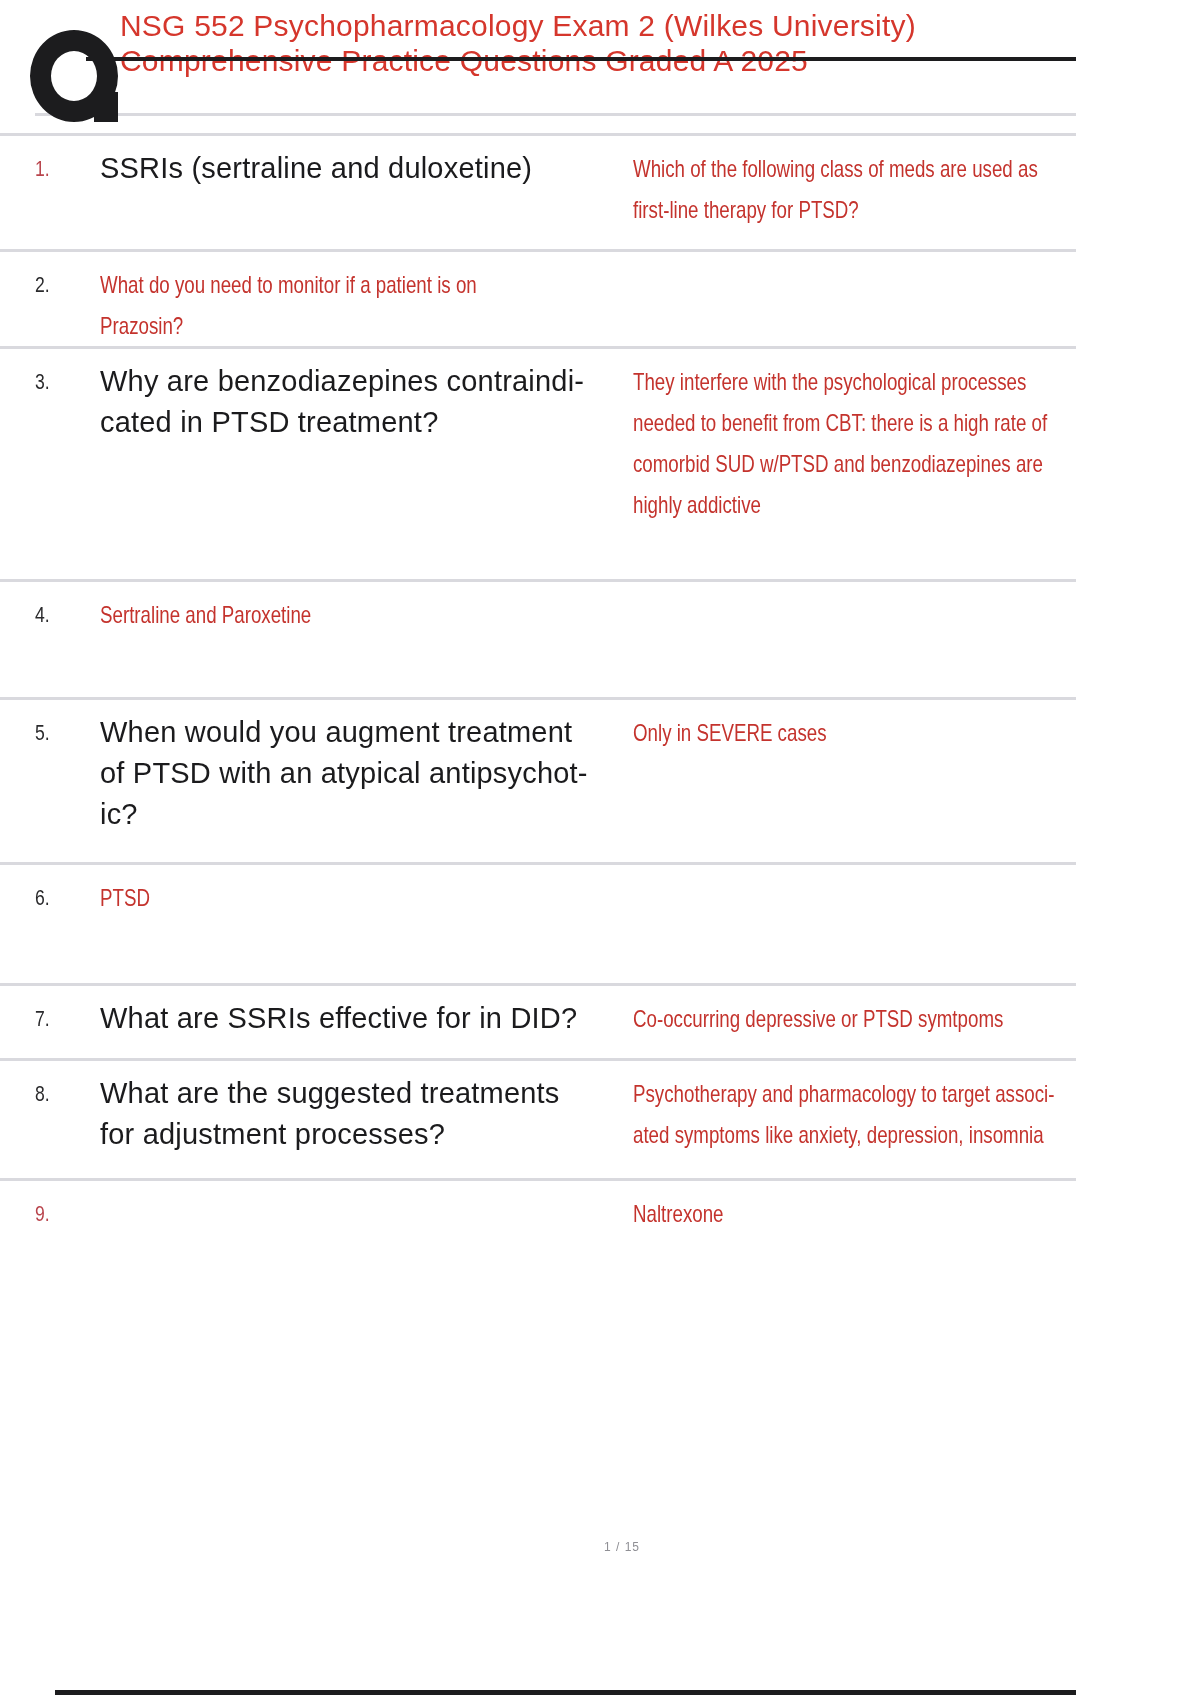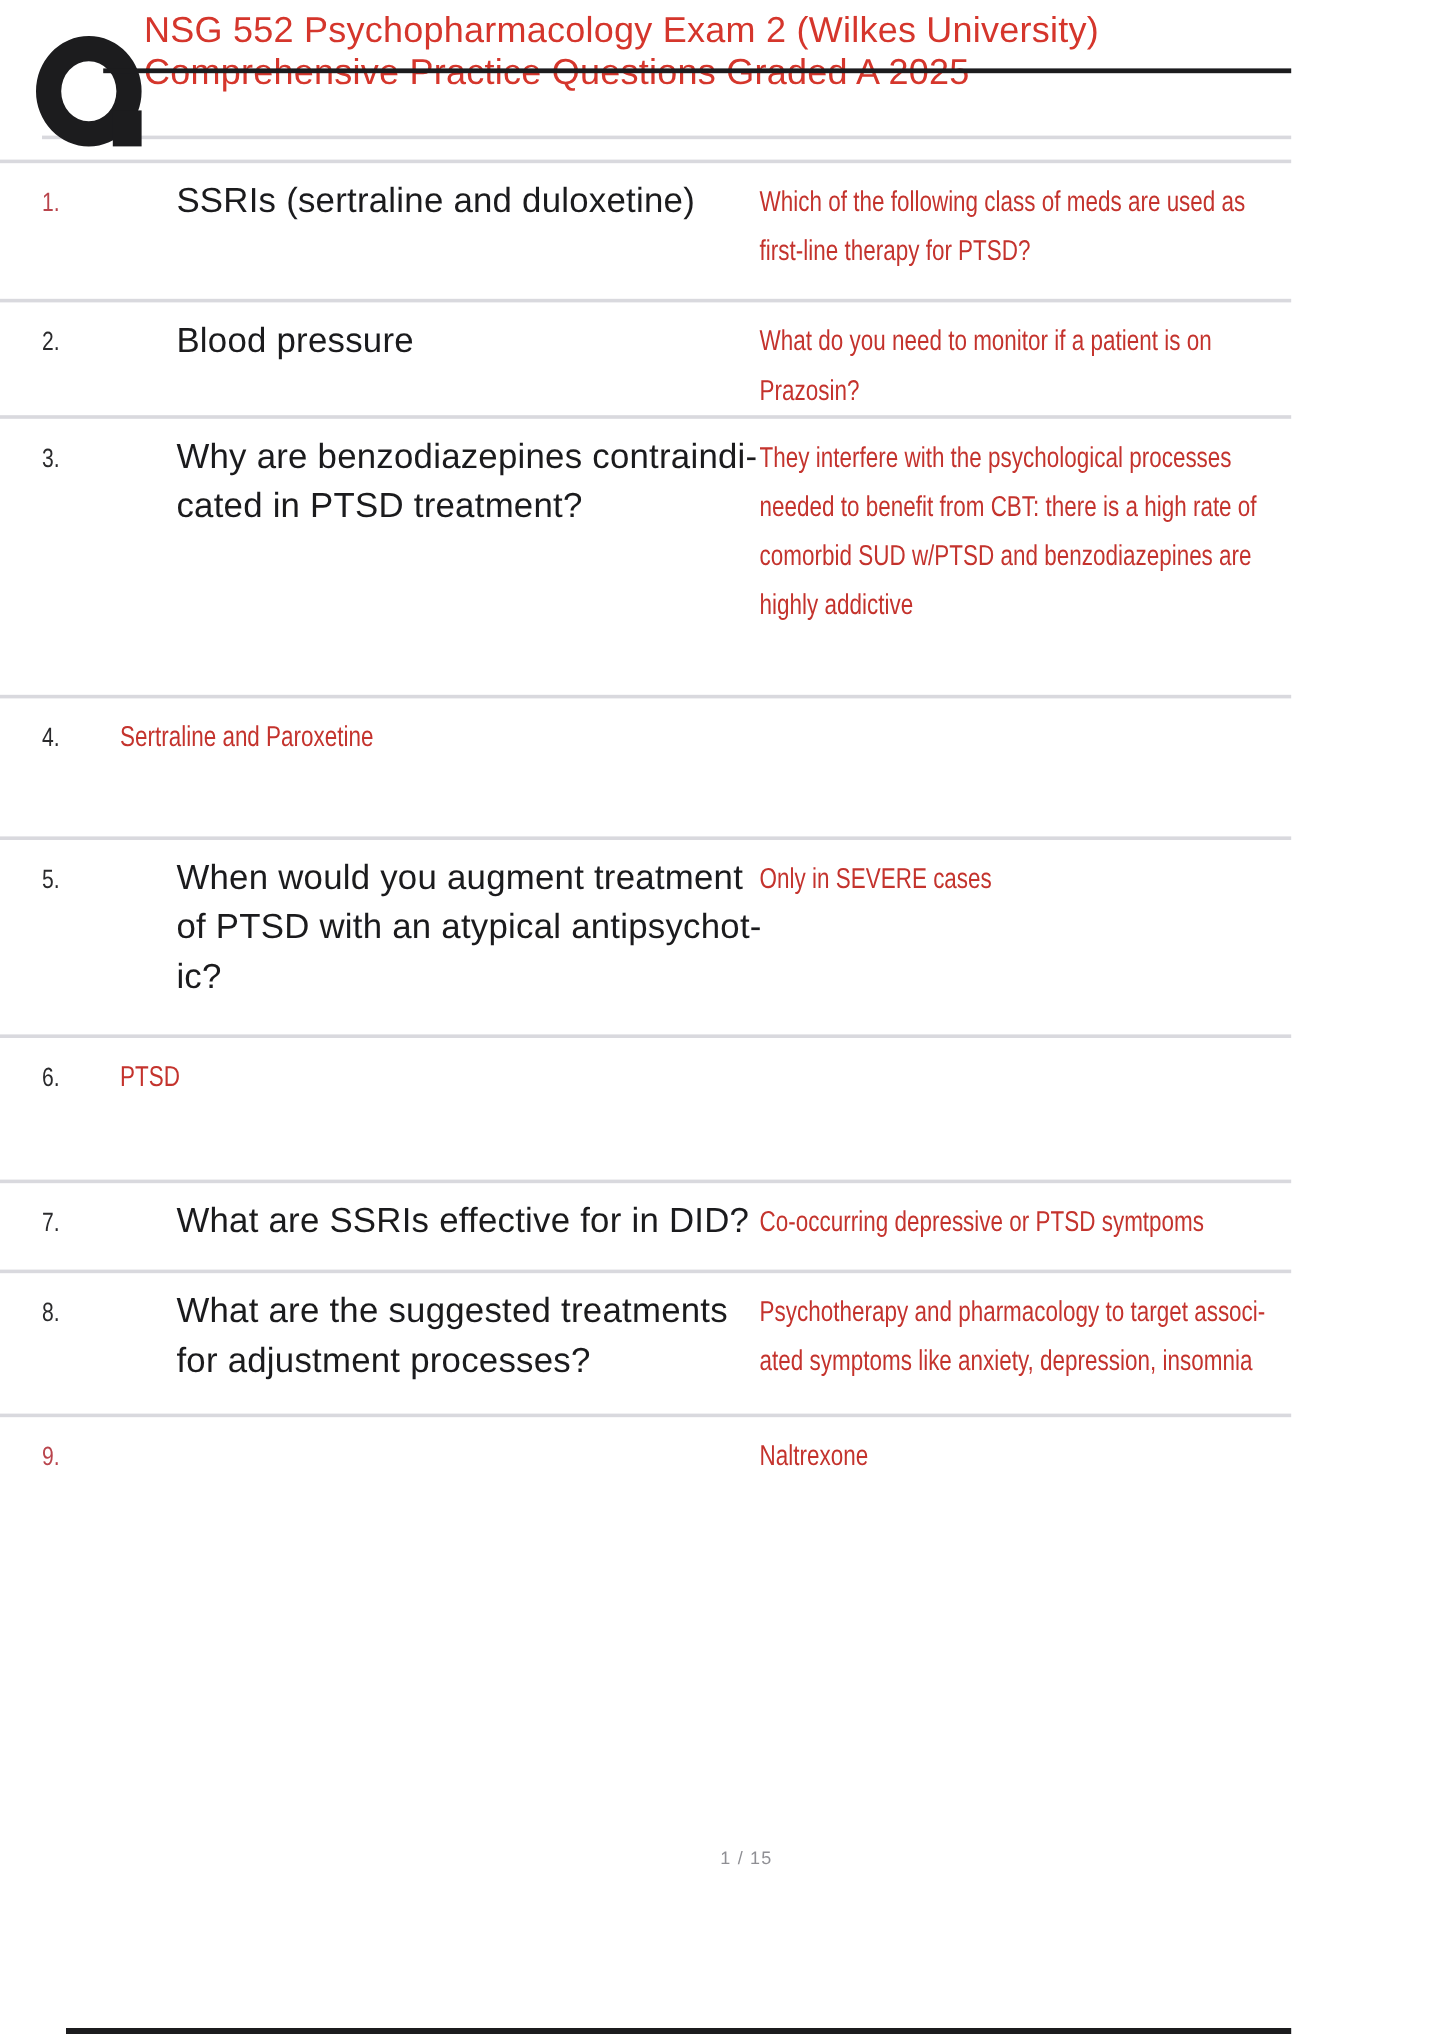--- a/index.html
+++ b/index.html
@@ -41,30 +41,30 @@
   .r4{min-height:118px}.r5{min-height:165px}.r6{min-height:121px}
   .r7{min-height:75px}.r8{min-height:120px}.r9{min-height:80px}
   .qa-num{
     font-size:22px;line-height:41px;white-space:pre;
     transform:scaleX(0.8);transform-origin:0 0;
     color:var(--number-black,#2a2a2c);
   }
   .qa-num[data-color="red"]{color:var(--number-red,#b9444c);}
   .qa-question{
     font-size:29px;line-height:41px;color:var(--text-black,#1b1b1d);
-    white-space:pre;letter-spacing:0.2px;margin-left:47px;
+    white-space:pre;letter-spacing:0.2px;
   }
   .qa-answer{
     font-size:24px;line-height:41px;color:var(--answer-red,#c4332d);
     white-space:pre;transform:scaleX(0.78);transform-origin:0 0;
   }
   
   .page-number{
     position:absolute;left:622px;top:1540px;transform:translateX(-50%);
-    font-size:15px;color:var(--page-number-gray,#8f8f94);letter-spacing:1px;white-space:pre;
+    font-size:12px;color:var(--page-number-gray,#8f8f94);letter-spacing:1px;white-space:pre;
   }
   .bottom-bar{
     position:absolute;left:55px;top:1690px;width:1093px;height:5px;
     background:var(--rule-black,#1c1c1e);
   }
 </style>
 </head>
 <body>
 
 <div class="page">
@@ -78,21 +78,20 @@
 
   <main class="qa-list">
     <div class="qa-row r1">
       <div class="qa-num" data-color="red">1.</div>
       <div class="qa-question">SSRIs (sertraline and duloxetine)</div>
       <div class="qa-answer">Which of the following class of meds are used as
 first-line therapy for PTSD?</div>
     </div>
     <div class="qa-row r2">
       <div class="qa-num" data-color="black">2.</div>
-      <div class="qa-question">Blood pressure</div>
       <div class="qa-answer">What do you need to monitor if a patient is on
 Prazosin?</div>
     </div>
     <div class="qa-row r3">
       <div class="qa-num" data-color="black">3.</div>
       <div class="qa-question">Why are benzodiazepines contraindi-
 cated in PTSD treatment?</div>
       <div class="qa-answer">They interfere with the psychological processes
 needed to benefit from CBT: there is a high rate of
 comorbid SUD w/PTSD and benzodiazepines are

